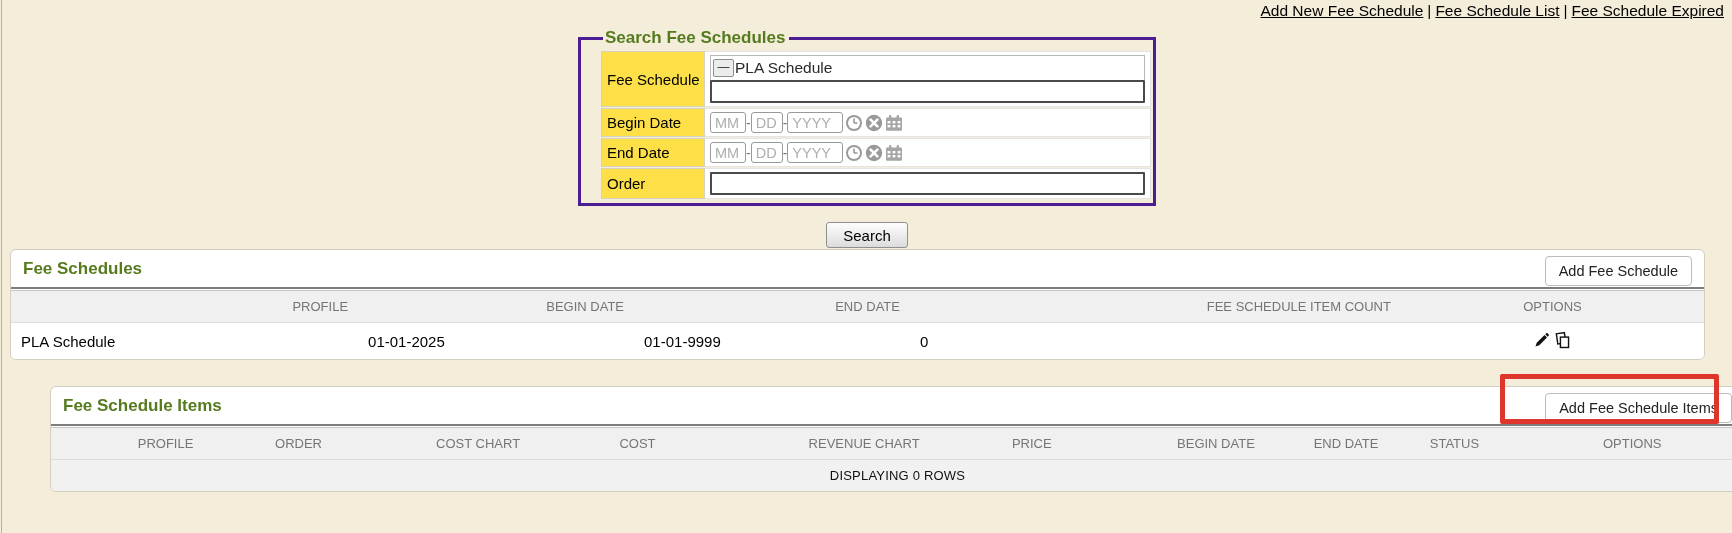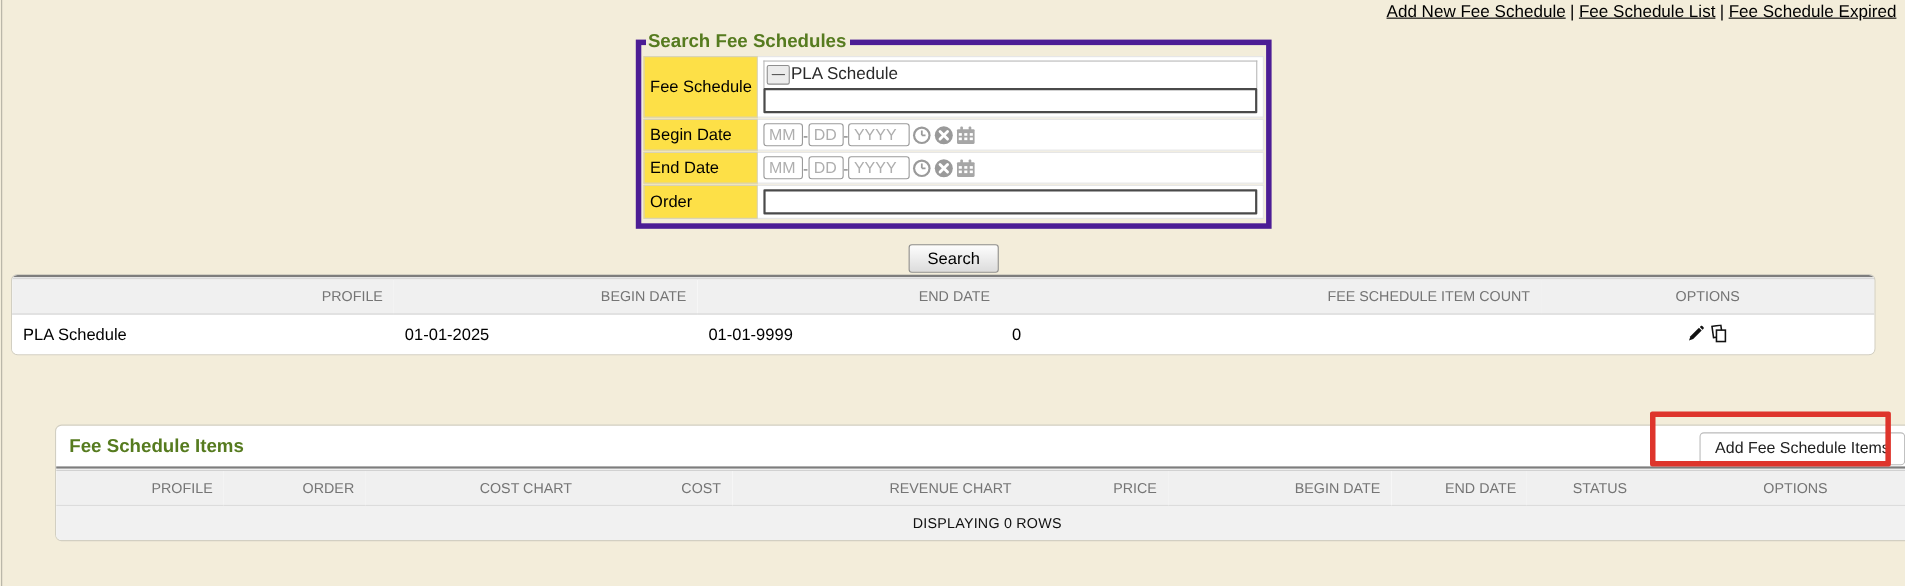--- a/index.html
+++ b/index.html
@@ -14,21 +14,21 @@
   .edge-ruler { position:absolute; left:0; top:0; width:2px; height:533px; border-right:1px solid #b4b1a4; }
 
   
   .top-links { position:absolute; top:2px; right:8px; font-size:15.5px; color:#000; white-space:nowrap; }
   .top-links a { color:#000; text-decoration:underline; cursor:pointer; }
   .top-links .sep { text-decoration:none; margin:0 4px; }
 
   
   fieldset.search-fs {
     position:absolute; left:578px; top:28px; width:578px;
-    border:5px solid #4c1d95; padding:2px 2px 3px 2px; background:transparent;
+    border:3px solid #4c1d95; padding:2px 2px 3px 20px; background:transparent;
   }
   fieldset.search-fs legend {
     font-size:17px; font-weight:bold; color:#567b1f; padding:0 4px 0 2px; margin-left:2px;
   }
   table.form-table { width:100%; border-collapse:separate; border-spacing:0 1px; }
   table.form-table td { vertical-align:middle; }
   td.flabel {
     background:#fde047; border:1px solid #d6d2bf; width:104px;
     font-size:15px; color:#000; padding:4px 4px 4px 5px;
   }
@@ -208,20 +208,24 @@
     </tr>
   </tbody>
     </table>
 </fieldset>
 
 <div class="search-btn-wrap">
   <button class="search-btn">Search</button>
 </div>
 
 <div class="panel" style="top:249px;">
+  <div class="panel-hd">
+    <span class="panel-title">Fee Schedules</span>
+    <button class="panel-btn">Add Fee Schedule</button>
+  </div>
   <div class="divider"></div>
   <table class="grid">
     <colgroup>
       <col style="width:20.5%">
         <col style="width:16.3%">
         <col style="width:16.3%">
         <col style="width:29%">
         <col style="width:17.9%">
     </colgroup>
     <thead>

